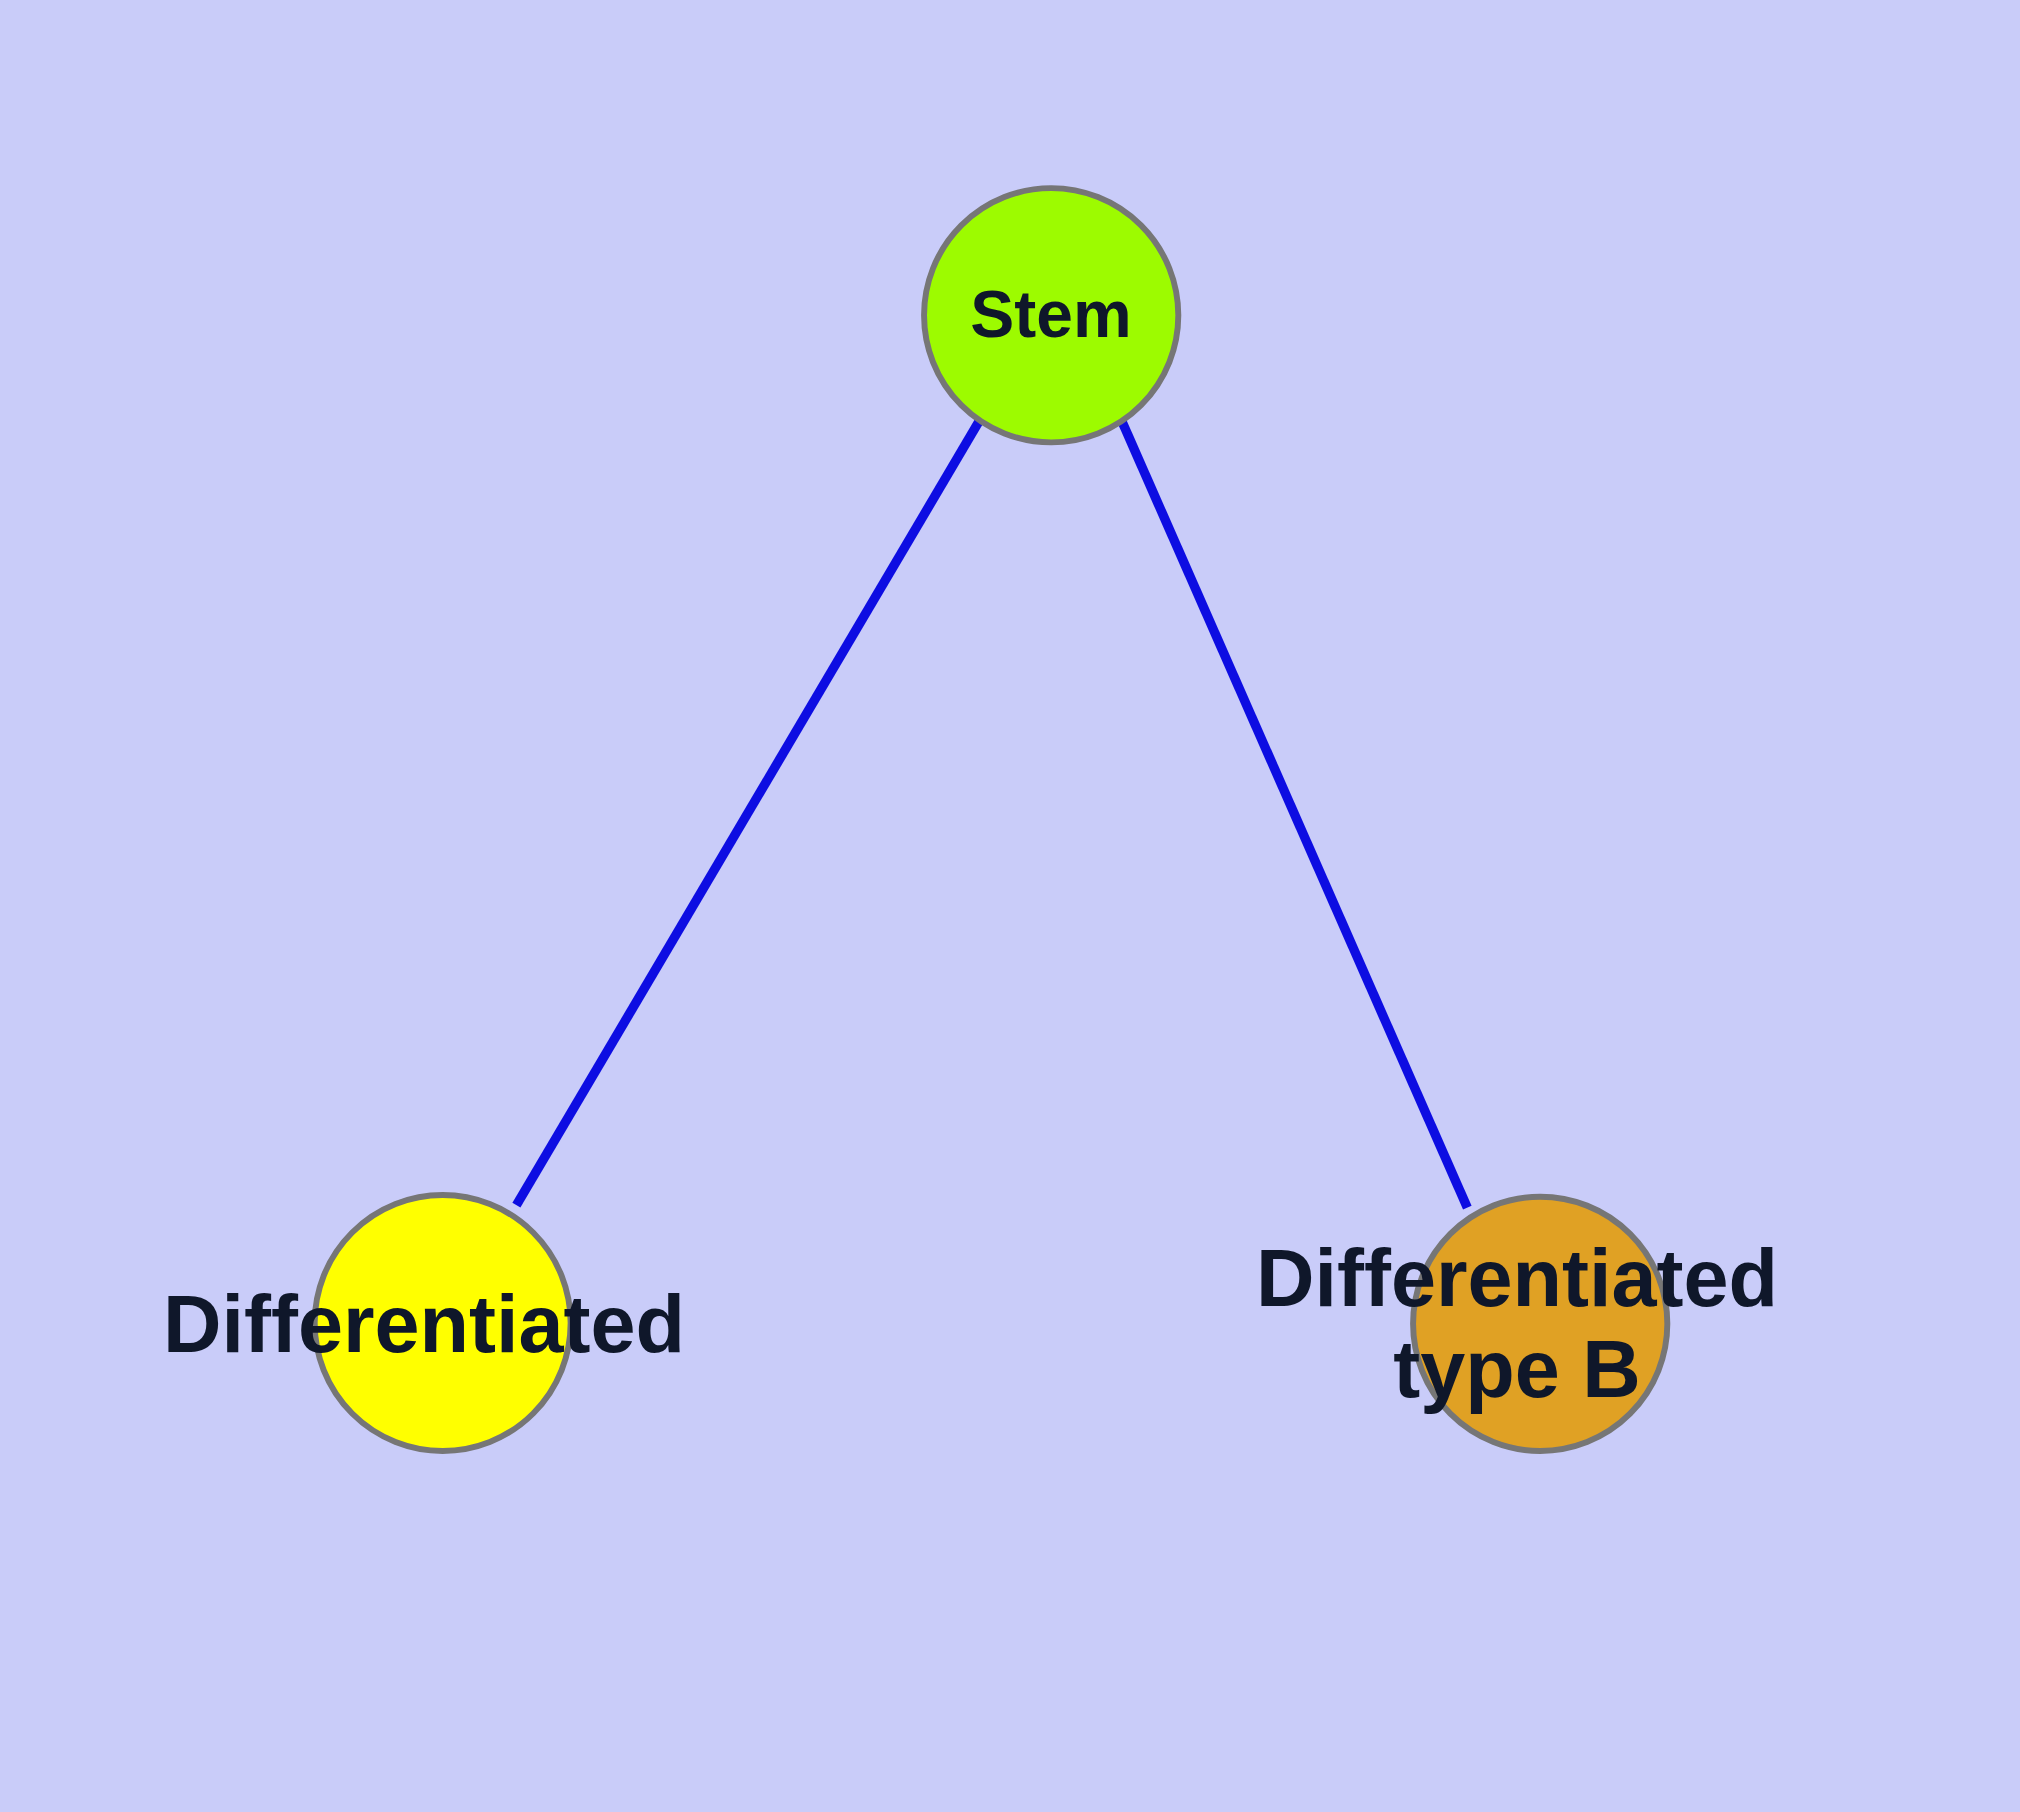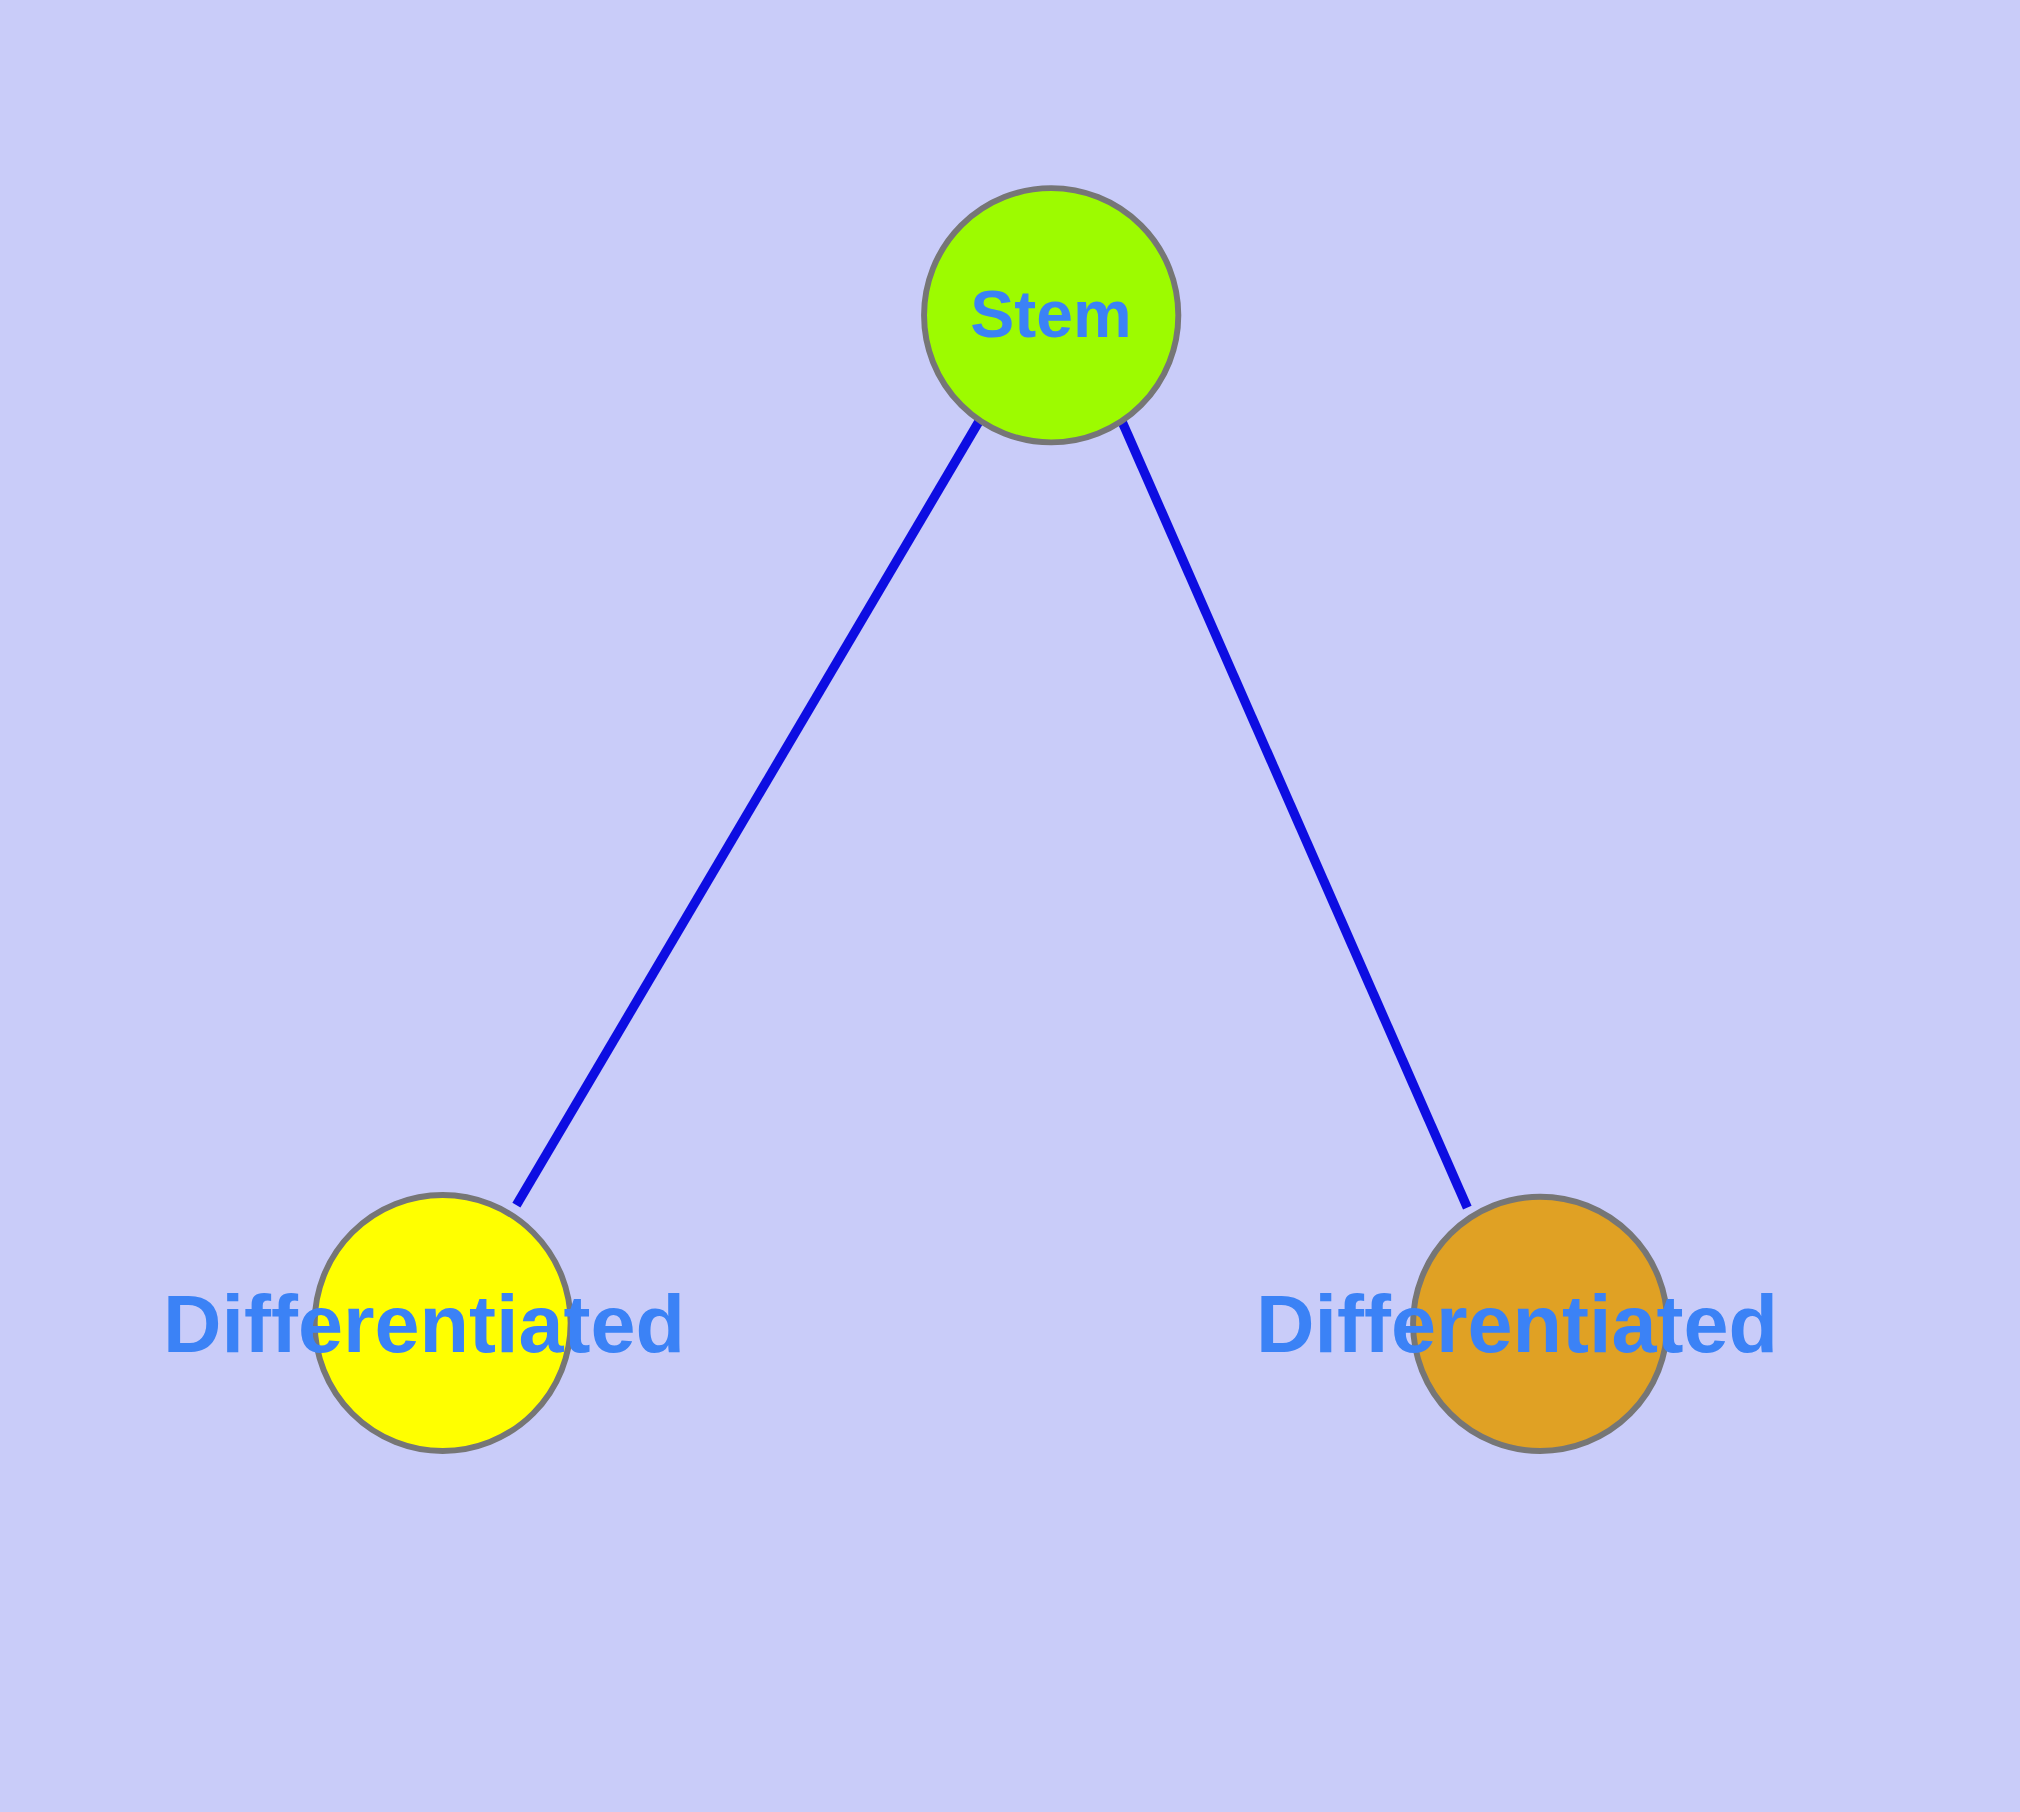--- a/index.html
+++ b/index.html
@@ -23,21 +23,21 @@
     background: #c9ccf9;
   }
   #graph-svg {
     position: absolute;
     left: 0; top: 0;
     width: 2021px;
     height: 1812px;
   }
   .node-label {
     position: absolute;
-    color: #3b82f6;
+    color: #0f172a;
     font-weight: bold;
     font-family: "Liberation Sans", sans-serif;
     line-height: 1.12;
     text-align: center;
     white-space: pre;
     pointer-events: none;
   }
   #label-stem {
     font-size: 66px;
     left: 1051px;
@@ -75,16 +75,16 @@
       <circle id="circle-stem" cx="1240" cy="372" r="150" fill="#9dfb00" stroke="#767676" stroke-width="7"></circle>
       <circle id="circle-diff-a" cx="522" cy="1561" r="151" fill="#ffff00" stroke="#767676" stroke-width="7"></circle>
       <circle id="circle-diff-b" cx="1817" cy="1562" r="150" fill="#e0a124" stroke="#767676" stroke-width="7"></circle>
     </g>
   </svg>
 
   <div class="node-label" id="label-stem" style="left: 1051px; top: 315px; font-size: 66px;">Stem</div>
 
   <div class="node-label" id="label-diff-a" style="left: 424px; top: 1324px; font-size: 81px;"><span>Differentiated</span><br></div>
 
-  <div class="node-label" id="label-diff-b" style="left: 1517px; top: 1324px; font-size: 81px;"><span>Differentiated</span><br></div>
+  <div class="node-label" id="label-diff-b" style="left: 1517px; top: 1324px; font-size: 81px;"><span>Differentiated</span><br><span>type B</span></div>
 
 </div>
 
 
 </body></html>

